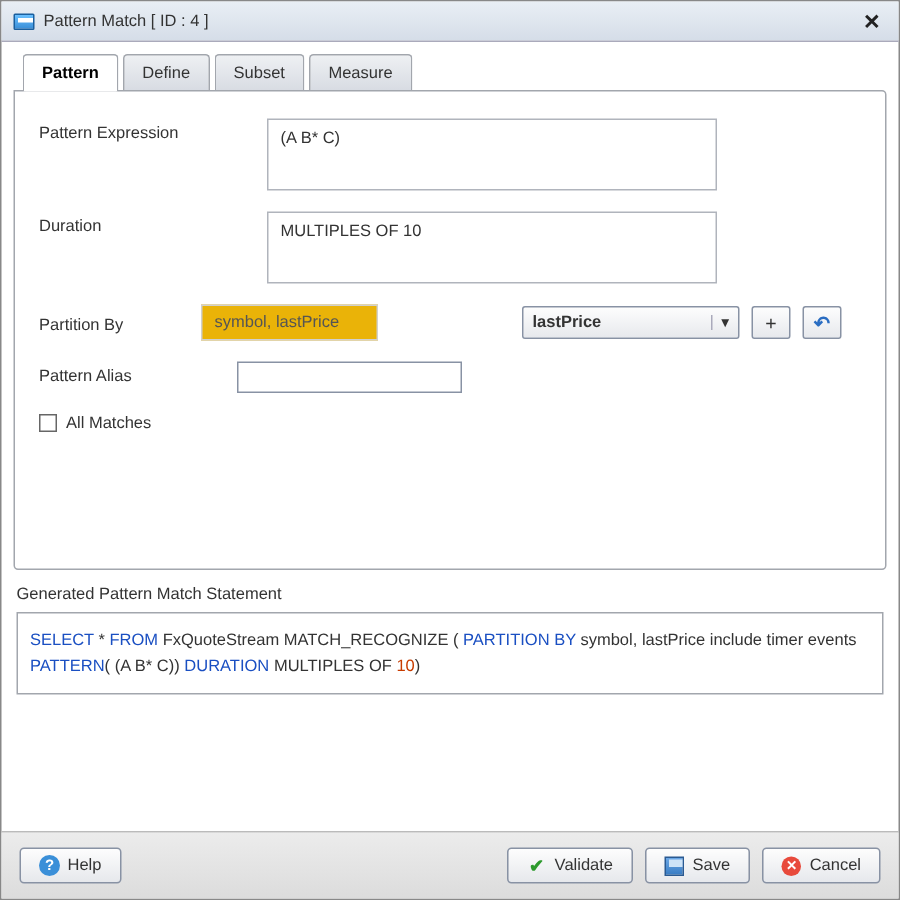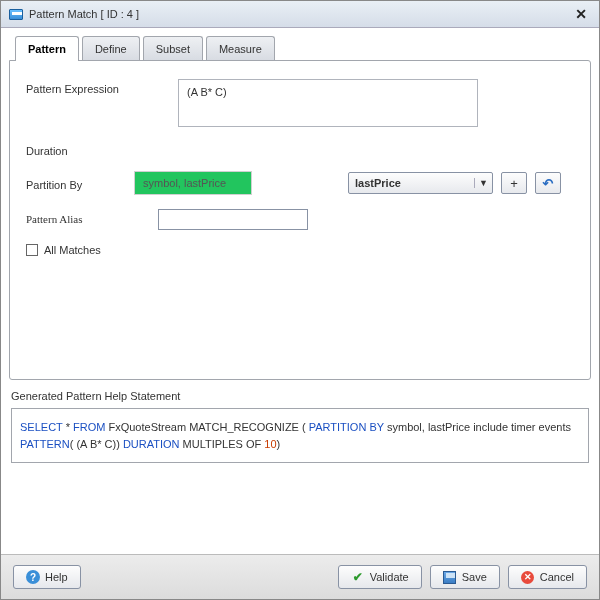--- a/index.html
+++ b/index.html
@@ -74,21 +74,21 @@
   padding: 6px 8px;
   min-height: 48px;
   flex: 0 0 300px;
   font-size: 11px;
   background:#fff;
   color:#333;
 }
 .partition-row { display:flex; align-items:center; gap:8px; margin-bottom:14px;}
 .partition-display {
   width: 118px;
-  background: #22c55e;
+  background: #eab308;
   border: 1px solid #d0d0d0;
   padding: 5px 8px;
   font-size:11px;
   color:#555;
 }
 .dropdown {
   display:flex; align-items:center;
   width: 145px;
   border: 1px solid #8892a4;
   background: linear-gradient(#fdfdfd,#e7e9ed);
@@ -174,52 +174,53 @@
     </div>
     <div class="tab-panel">
 
       <div class="form-row">
         <div class="form-label">Pattern Expression</div>
         <div class="text-area">(A B* C)</div>
       </div>
 
       <div class="form-row">
         <div class="form-label">Duration</div>
+        <div class="text-area">MULTIPLES OF 10</div>
       </div>
 
       <div class="partition-row">
         <div class="form-label" style="width:100px;">Partition By</div>
         <div class="partition-display">symbol, lastPrice</div>
         <div style="flex:0 0 80px;"></div>
         <div class="dropdown">
           <span class="dropdown-text">lastPrice</span>
           <span class="dropdown-arrow">▼</span>
         </div>
         <div class="icon-btn">
           <span>+</span>
         </div>
         <div class="icon-btn">
           <span class="undo-ico">↶</span>
         </div>
       </div>
 
       <div class="form-row">
-        <div class="form-label" style="width:100px;font-family:Liberation Serif, serif;">Pattern Alias</div>
+        <div class="form-label" style="width:100px;">Pattern Alias</div>
         <input class="text-input" type="text" value="" style="">
       </div>
 
       <div class="checkbox-row">
         <span class="checkbox"></span>
         <span>All Matches</span>
       </div>
     </div>
   </div>
 
   <div class="generated-section">
-    <div class="gen-label">Generated Pattern Help Statement</div>
+    <div class="gen-label">Generated Pattern Match Statement</div>
     <div class="gen-box" id="gen-stmt"><span class="kw">SELECT</span><span> * </span><span class="kw">FROM</span><span> FxQuoteStream  MATCH_RECOGNIZE ( </span><span class="kw">PARTITION BY</span><span> symbol, lastPrice include timer events  </span><span class="kw">PATTERN</span><span>( (A B* C)) </span><span class="kw">DURATION</span><span> MULTIPLES OF </span><span class="num">10</span><span>)</span></div>
   </div>
 
   <div class="spacer"></div>
 
   <div class="btn-bar">
     <div class="btn">
       <span class="iconc">
           <span class="help-ico">?</span>
         </span>

